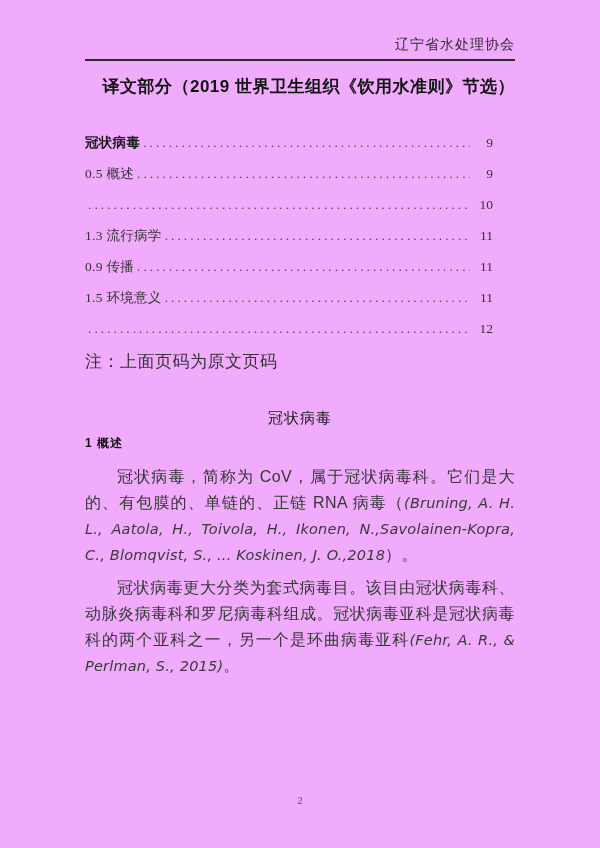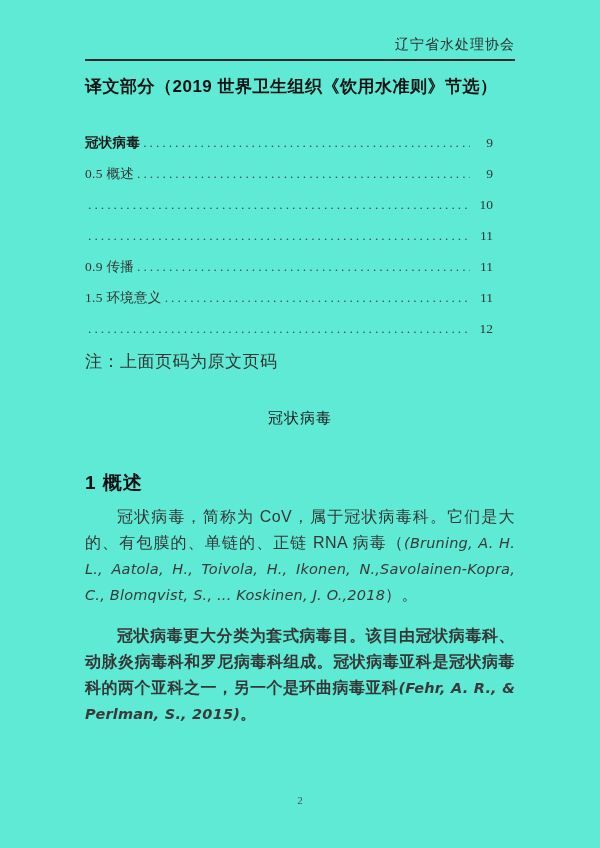--- a/index.html
+++ b/index.html
@@ -1,21 +1,21 @@
 <!DOCTYPE html>
 <html><head>
 <meta charset="utf-8">
 <style>
   html, body { margin: 0; padding: 0; }
   body { background: #ffffff; }
   .page {
     position: relative;
     width: 600px;
     height: 848px;
-    background: #5eead4;
+    background: #f0abfc;
     overflow: hidden;
     font-family: "Liberation Sans", sans-serif;
     color: #333;
     box-sizing: border-box;
   }
   .content {
     margin: 0 auto;
     width: 430px;
   }
   
@@ -28,21 +28,21 @@
     align-items: baseline;
     gap: 26px;
     font-family: "Liberation Serif", "DejaVu Serif", serif;
     font-size: 14px;
     color: #2e2e2e;
     letter-spacing: 1px;
   }
   
   .doc-title {
     margin-top: 16px;
-    text-align: left;
+    text-align: right;
     font-weight: bold;
     font-size: 17px;
     color: #121212;
     letter-spacing: 0.5px;
     line-height: 20px;
   }
   
   .toc {
     margin-top: 30px;
     font-family: "Liberation Serif", "DejaVu Serif", serif;
@@ -84,39 +84,38 @@
     margin-top: 32px;
     text-align: center;
     font-family: "Liberation Serif", "DejaVu Serif", serif;
     font-size: 15px;
     color: #222;
     line-height: 24px;
     letter-spacing: 1px;
   }
   
   .section-heading {
-    margin-top: 40px;
     font-weight: bold;
-    font-size: 19px;
+    font-size: 12px;
     color: #121212;
     line-height: 26px;
     letter-spacing: 1px;
   }
   
   .body-paragraph {
     margin: 0;
     margin-top: 8px;
     font-size: 16px;
     line-height: 26px;
     color: #363636;
     text-indent: 2em;
     text-align: justify;
     letter-spacing: 0.4px;
   }
-  .body-paragraph + .body-paragraph { margin-top: 15px; font-weight: bold; }
+  .body-paragraph + .body-paragraph { margin-top: 7px; }
   .citation {
     font-family: "DejaVu Sans", sans-serif;
     font-style: italic;
     font-size: 14.5px;
     letter-spacing: 0.2px;
     color: #3a3a3a;
   }
   
   .page-footer {
     position: absolute;
@@ -150,20 +149,21 @@
       <div class="toc-row">
         <span class="toc-label">0.5 概述</span>
         <span class="toc-leader">..........................................................................................</span>
         <span class="toc-page">9</span>
       </div>
       <div class="toc-row">
         <span class="toc-leader">..........................................................................................</span>
         <span class="toc-page">10</span>
       </div>
       <div class="toc-row">
+        <span class="toc-label">1.3 流行病学</span>
         <span class="toc-leader">..........................................................................................</span>
         <span class="toc-page">11</span>
       </div>
       <div class="toc-row">
         <span class="toc-label">0.9 传播</span>
         <span class="toc-leader">..........................................................................................</span>
         <span class="toc-page">11</span>
       </div>
       <div class="toc-row">
         <span class="toc-label">1.5 环境意义</span>

